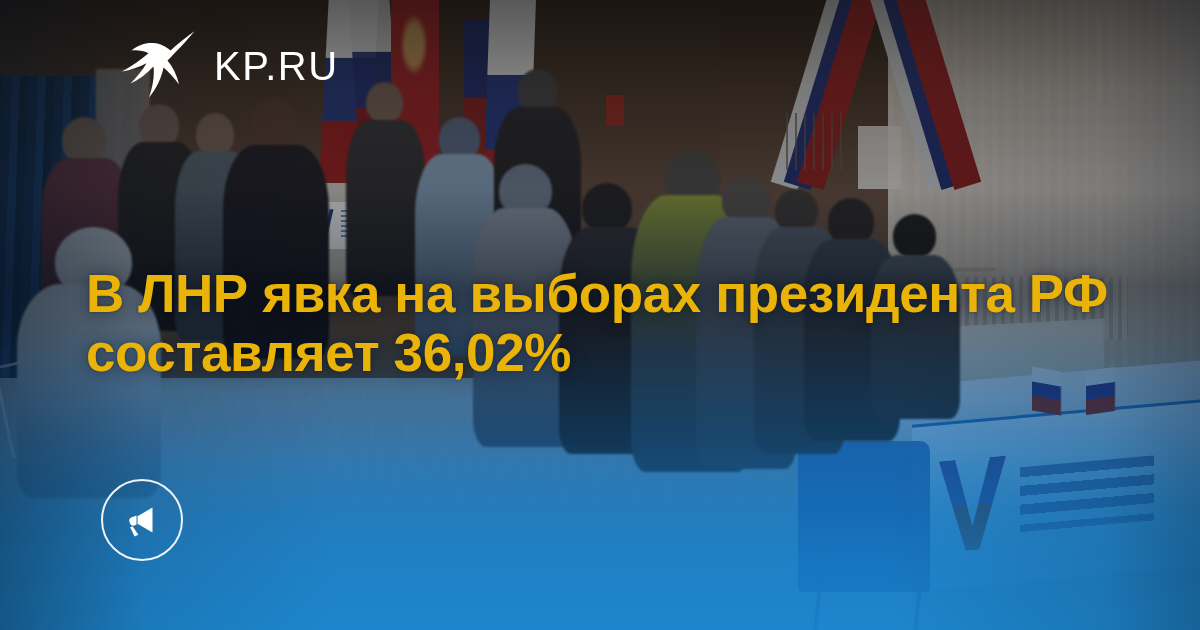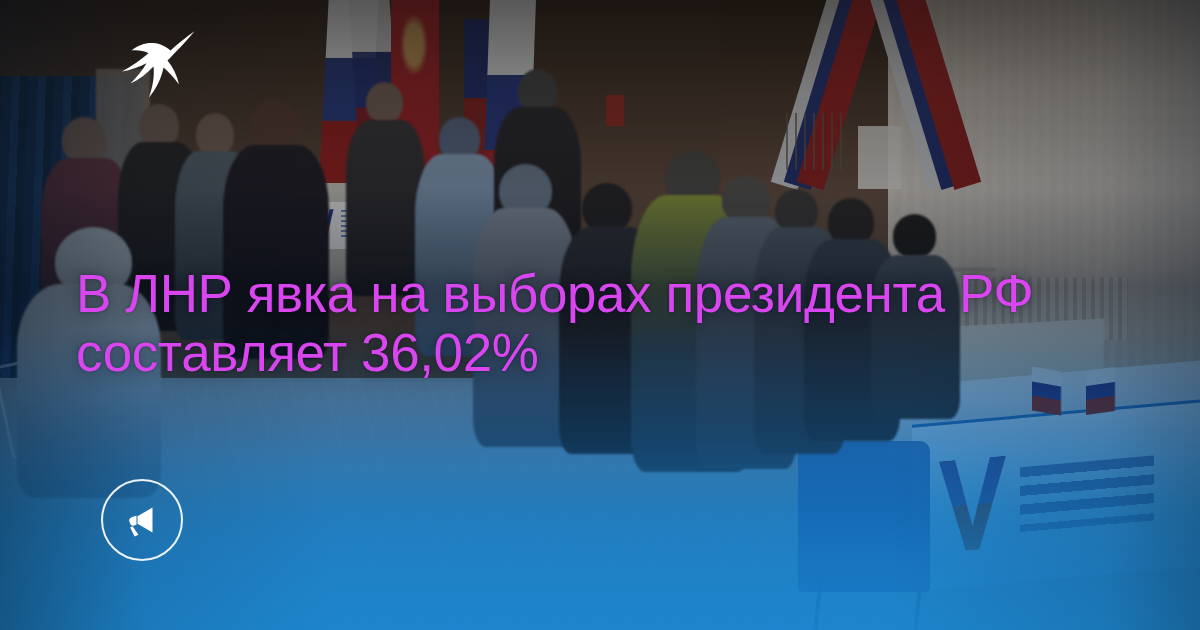--- a/index.html
+++ b/index.html
@@ -415,26 +415,26 @@
     color: #ffffff;
     font-size: 40px;
     letter-spacing: 1.5px;
     font-weight: 400;
     line-height: 1;
     white-space: nowrap;
   }
 
   .headline {
     position: absolute;
-    left: 76px; top: 228px;
+    left: 86px; top: 228px;
     width: 1030px;
     z-index: 6;
-    color: #d946ef;
+    color: #eab308;
     font-size: 53px;
-    font-weight: 400;
+    font-weight: 700;
     line-height: 1.13;
     letter-spacing: -0.4px;
     text-shadow: 0 1px 16px rgba(3,12,24,.45), 0 0 3px rgba(3,12,24,.35);
   }
 
   .badge {
     position: absolute;
     left: 101px; top: 479px;
     z-index: 6;
     display: flex;
@@ -567,20 +567,21 @@
     <div class="vignette-top"></div>
     <div class="vignette-sides"></div>
   </div>
 
   <div class="brand">
     <span class="brand-bird">
       <svg width="86" height="72" viewBox="0 0 86 72" aria-hidden="true">
         <path fill="#ffffff" d="M84.5 3.2 C77 8.5 68 15.5 60.5 22.5 C56 18.5 50 15.5 43.5 15 C36 14.4 28 17 21.5 22.5 C27.5 22 33.5 22.6 38.5 25.2 C31 31.5 22 38 12 43.5 C20.5 42 29 39.2 36.5 35.2 C32.5 42 27 49 20.5 55.5 C29 51.5 37 45.5 43.5 38.5 C44.5 47.5 43 58 39 69.5 C46.5 60.5 51.5 50 53.5 39.5 C58.5 44 64 49.5 69 56.5 C67 47 63 39 57.5 32.5 C65.5 24.5 75.5 14 84.5 3.2 Z"></path>
       </svg>
     </span>
+    <span class="brand-name">KP.RU</span>
   </div>
 
   <h1 class="headline">В ЛНР явка на выборах президента РФ составляет 36,02%</h1>
 
   <div class="badge">
     <span class="badge-circle">
       <svg width="40" height="40" viewBox="0 0 40 40" aria-hidden="true">
         <path fill="#ffffff" d="M30.5 7.5 L30.5 32.5 L15.5 23.8 L15.5 16.2 Z"></path>
         <path fill="#ffffff" d="M14.5 15.6 L9.2 17.6 C7.6 18.2 6.8 20 7.4 21.6 L8.2 23.8 C8.8 25.4 10.6 26.2 12.2 25.6 L14.5 24.7 Z"></path>
         <path fill="#ffffff" d="M10.6 26.2 L16.4 34.8 L12.6 36.6 L8.1 27.2 Z"></path>

